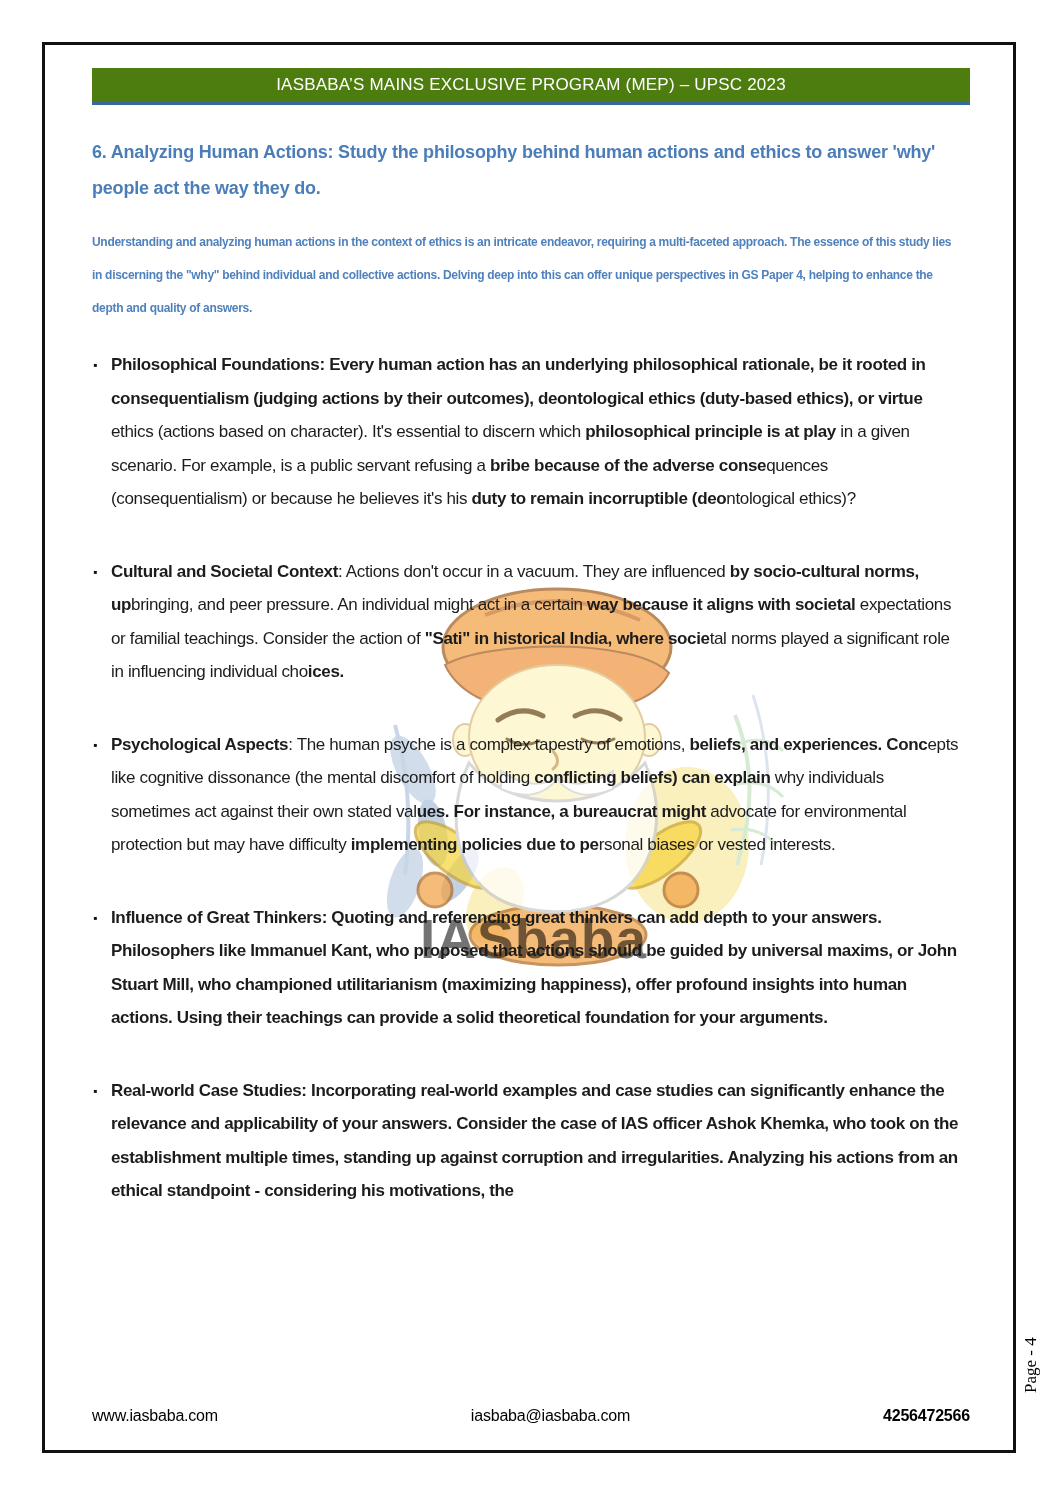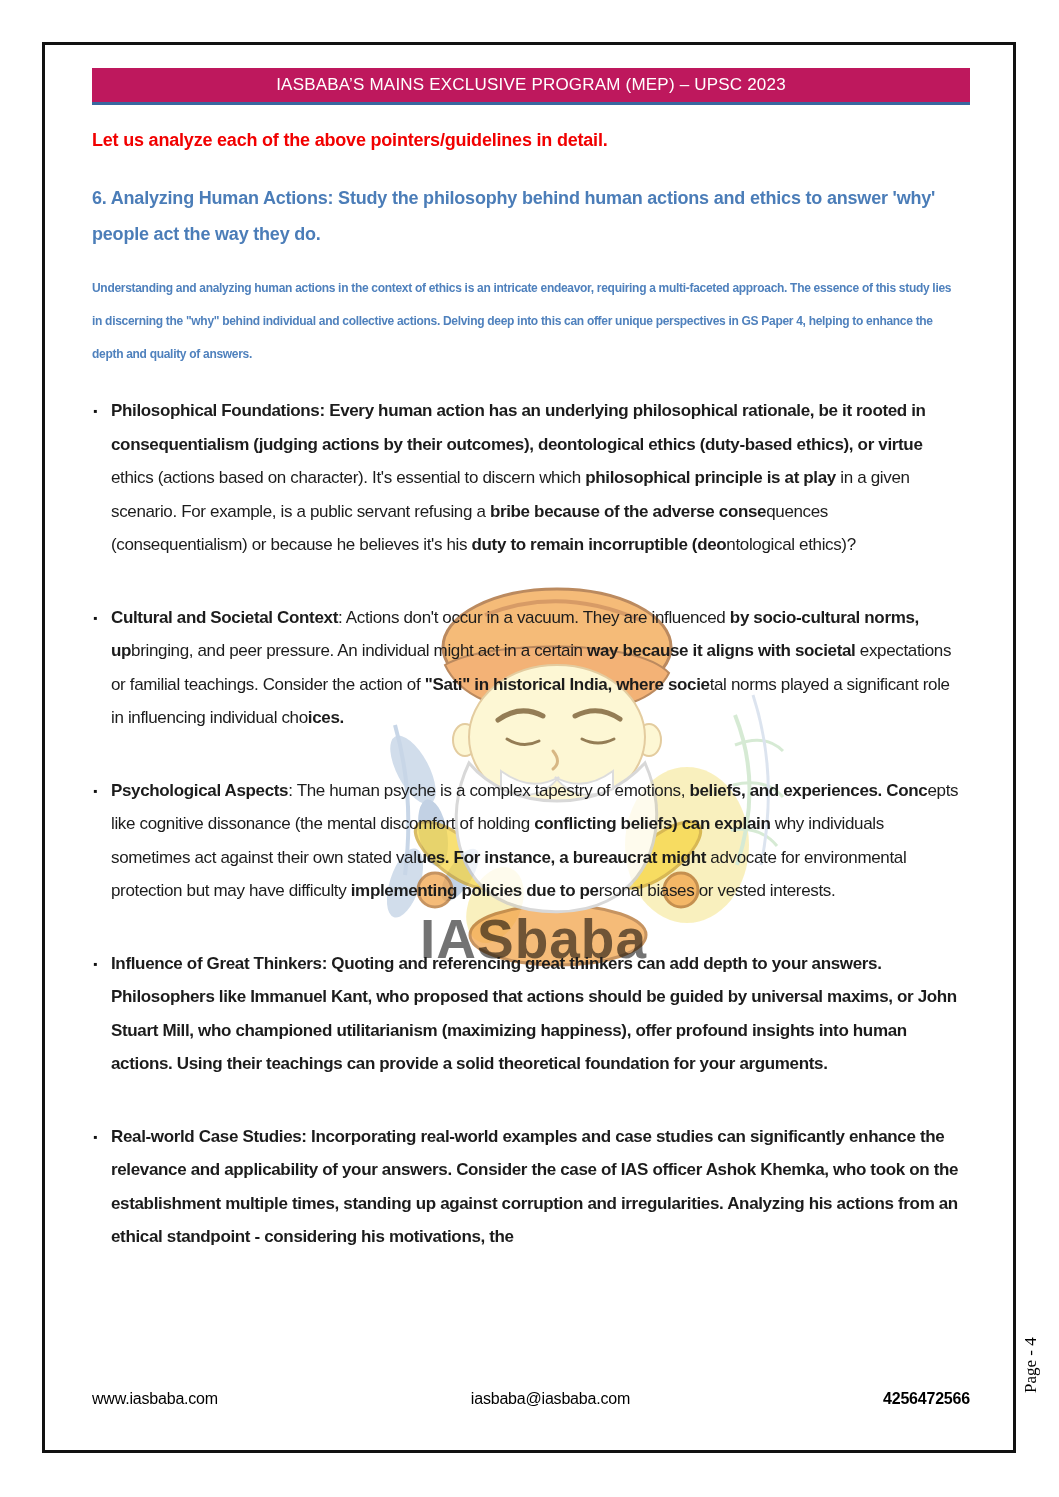--- a/index.html
+++ b/index.html
@@ -31,21 +31,21 @@
     letter-spacing: 1px;
     color: #000000; opacity: .55;
   }
   
   .inner {
     position: relative; z-index: 2;
     padding: 23px 43px 0 47px;
   }
   .title-bar {
     height: 37px;
-    background: #be185d;
+    background: #4d7c0f;
     border-bottom: 3px solid #39689f;
     color: #fff;
     text-align: center;
     font-size: 17px;
     line-height: 33px;
     letter-spacing: .2px;
   }
   .intro {
     margin-top: 25px;
     color: #f10000;
@@ -88,21 +88,21 @@
   ul.bullets .marker {
     position: absolute; left: 1px; top: 1px;
     font-size: 12px;
     color: #111;
   }
   .b { font-weight: 700; }
   .r { font-weight: 400; }
   
   .footer {
     position: absolute;
-    left: 47px; right: 43px; bottom: 42px;
+    left: 47px; right: 43px; bottom: 25px;
     display: flex;
     justify-content: space-between;
     align-items: baseline;
     font-size: 16px;
     color: #000;
     letter-spacing: -0.2px;
     z-index: 2;
   }
   .footer .phone { font-weight: 700; }
   .page-number {
@@ -164,21 +164,20 @@
     </svg>
     <div class="wm-word">IASbaba</div>
   </div>
 
   <div class="inner">
 
     <div class="title-bar">
       <span>IASBABA’S MAINS EXCLUSIVE PROGRAM (MEP) – UPSC 2023</span>
     </div>
 
-    <p class="intro">Let us analyze each of the above pointers/guidelines in detail.</p>
 
     <h2 class="heading">6. Analyzing Human Actions: Study the philosophy behind human actions and ethics to answer 'why' people act the way they do.</h2>
 
     <p class="lead">Understanding and analyzing human actions in the context of ethics is an intricate endeavor, requiring a multi-faceted approach. The essence of this study lies in discerning the "why" behind individual and collective actions. Delving deep into this can offer unique perspectives in GS Paper 4, helping to enhance the depth and quality of answers.</p>
 
     <ul class="bullets">
       <li>
         <span class="marker">▪</span>
         <span class="btext"><span class="b">Philosophical Foundations</span><span class="b">: Every human action has an underlying philosophical rationale, be it rooted in consequentialism (judging actions by their outcomes), deontological ethics (duty-based ethics), or virtue </span><span class="r">ethics (actions based on character). It's essential to discern which </span><span class="b">philosophical principle is at play </span><span class="r">in a given scenario. For example, is a public servant refusing a </span><span class="b">bribe because of the adverse conse</span><span class="r">quences (consequentialism) or because he believes it's his </span><span class="b">duty to remain incorruptible (deo</span><span class="r">ntological ethics)?</span></span>
       </li>

